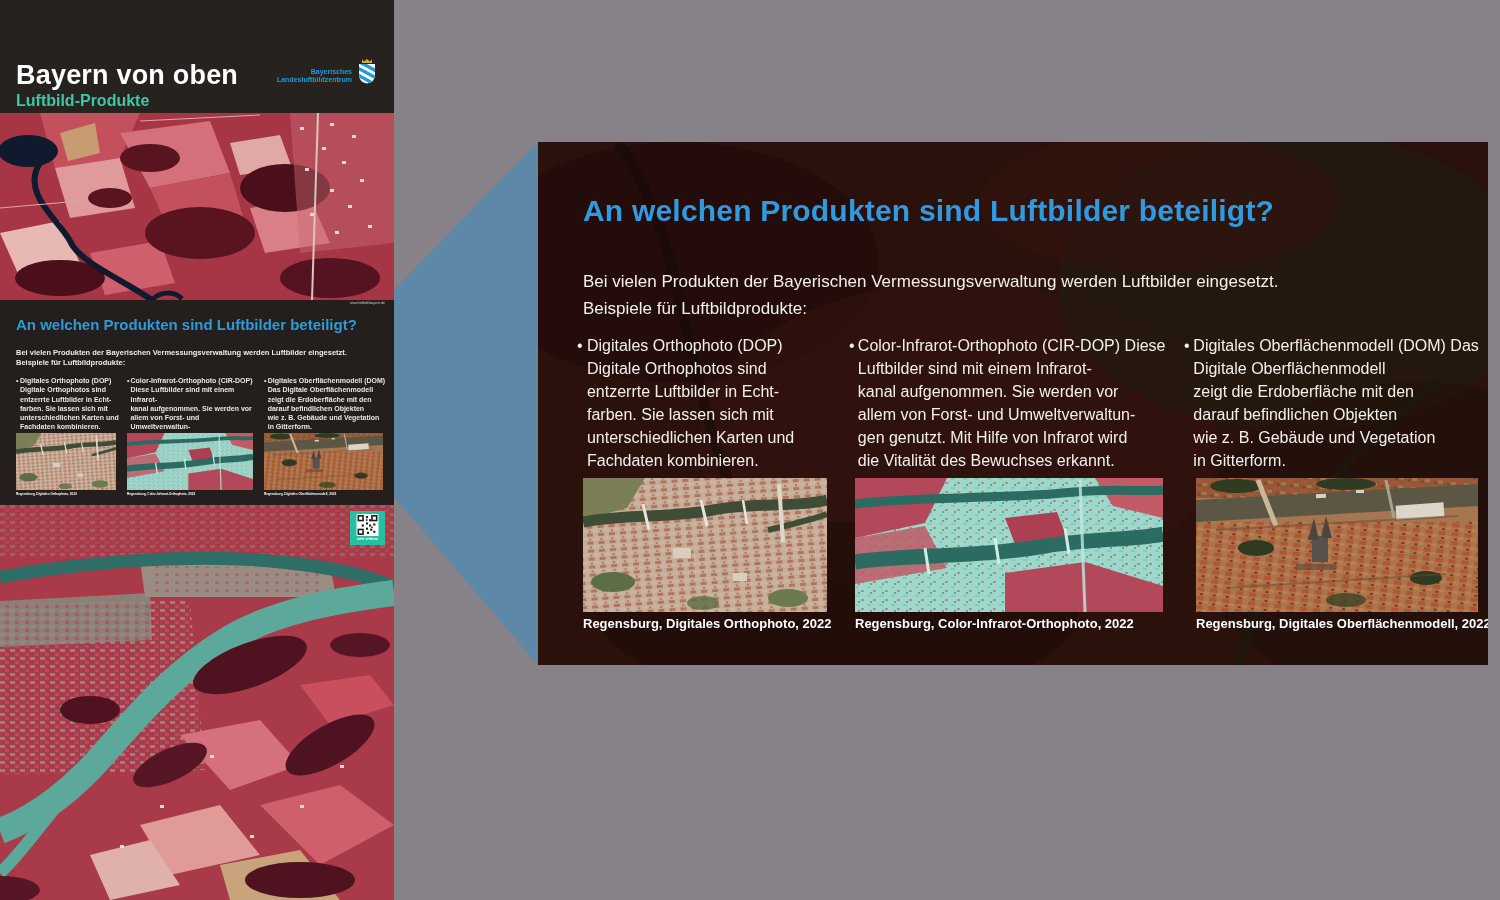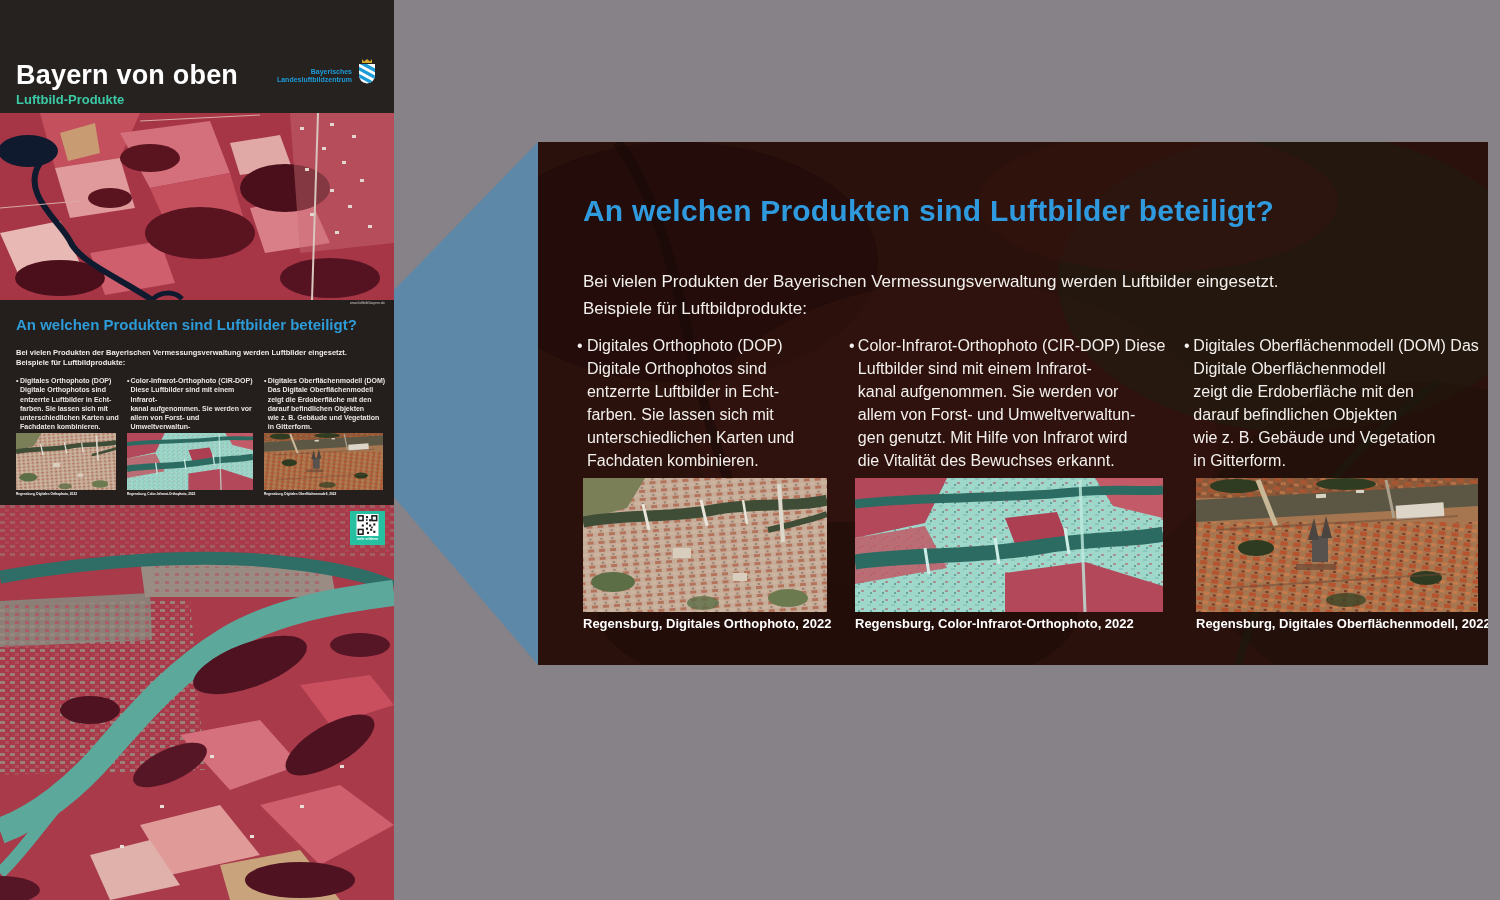--- a/index.html
+++ b/index.html
@@ -4,21 +4,21 @@
 <style>
   html,body{margin:0;padding:0;background:#878287;}
   .stage{position:relative;width:1488px;height:900px;overflow:hidden;background:#878287;
          font-family:"Liberation Sans","DejaVu Sans",sans-serif;}
   .abs{position:absolute;}
 
   
   .poster{left:0;top:0;width:394px;height:900px;background:#262220;overflow:hidden;}
   .poster-header{left:0;top:0;width:394px;height:113px;background:#262220;}
   .poster-title{left:16px;top:60px;color:#ffffff;font-size:27px;font-weight:bold;letter-spacing:.2px;}
-  .poster-subtitle{left:16px;top:92px;color:#3bc9a5;font-size:13px;font-weight:bold;}
+  .poster-subtitle{left:16px;top:92px;color:#3bc9a5;font-size:16px;font-weight:bold;}
   .logo-text{right:42px;top:68px;text-align:right;color:#1d9bd8;font-size:7px;font-weight:bold;line-height:8px;}
   .logo-shield{right:18px;top:58px;width:18px;height:26px;}
   .poster-img{left:0;width:394px;overflow:hidden;}
   .poster-band{left:0;top:300px;width:394px;height:205px;background:#241e1d;}
   .poster-url{right:9px;top:1px;color:#cfc9c6;font-size:3.5px;}
   .band-heading{left:16px;top:16px;color:#2d9bd8;font-size:15px;font-weight:bold;}
   .band-intro{left:16px;top:48px;color:#efeceb;font-size:7.5px;font-weight:600;line-height:9.5px;white-space:pre-line;}
   .band-item{top:76px;display:flex;color:#eae6e4;font-size:7px;line-height:9.3px;font-weight:600;}
   .band-item .dot{width:7px;color:#eae6e4;}
   .band-item .ttl{font-weight:bold;}

